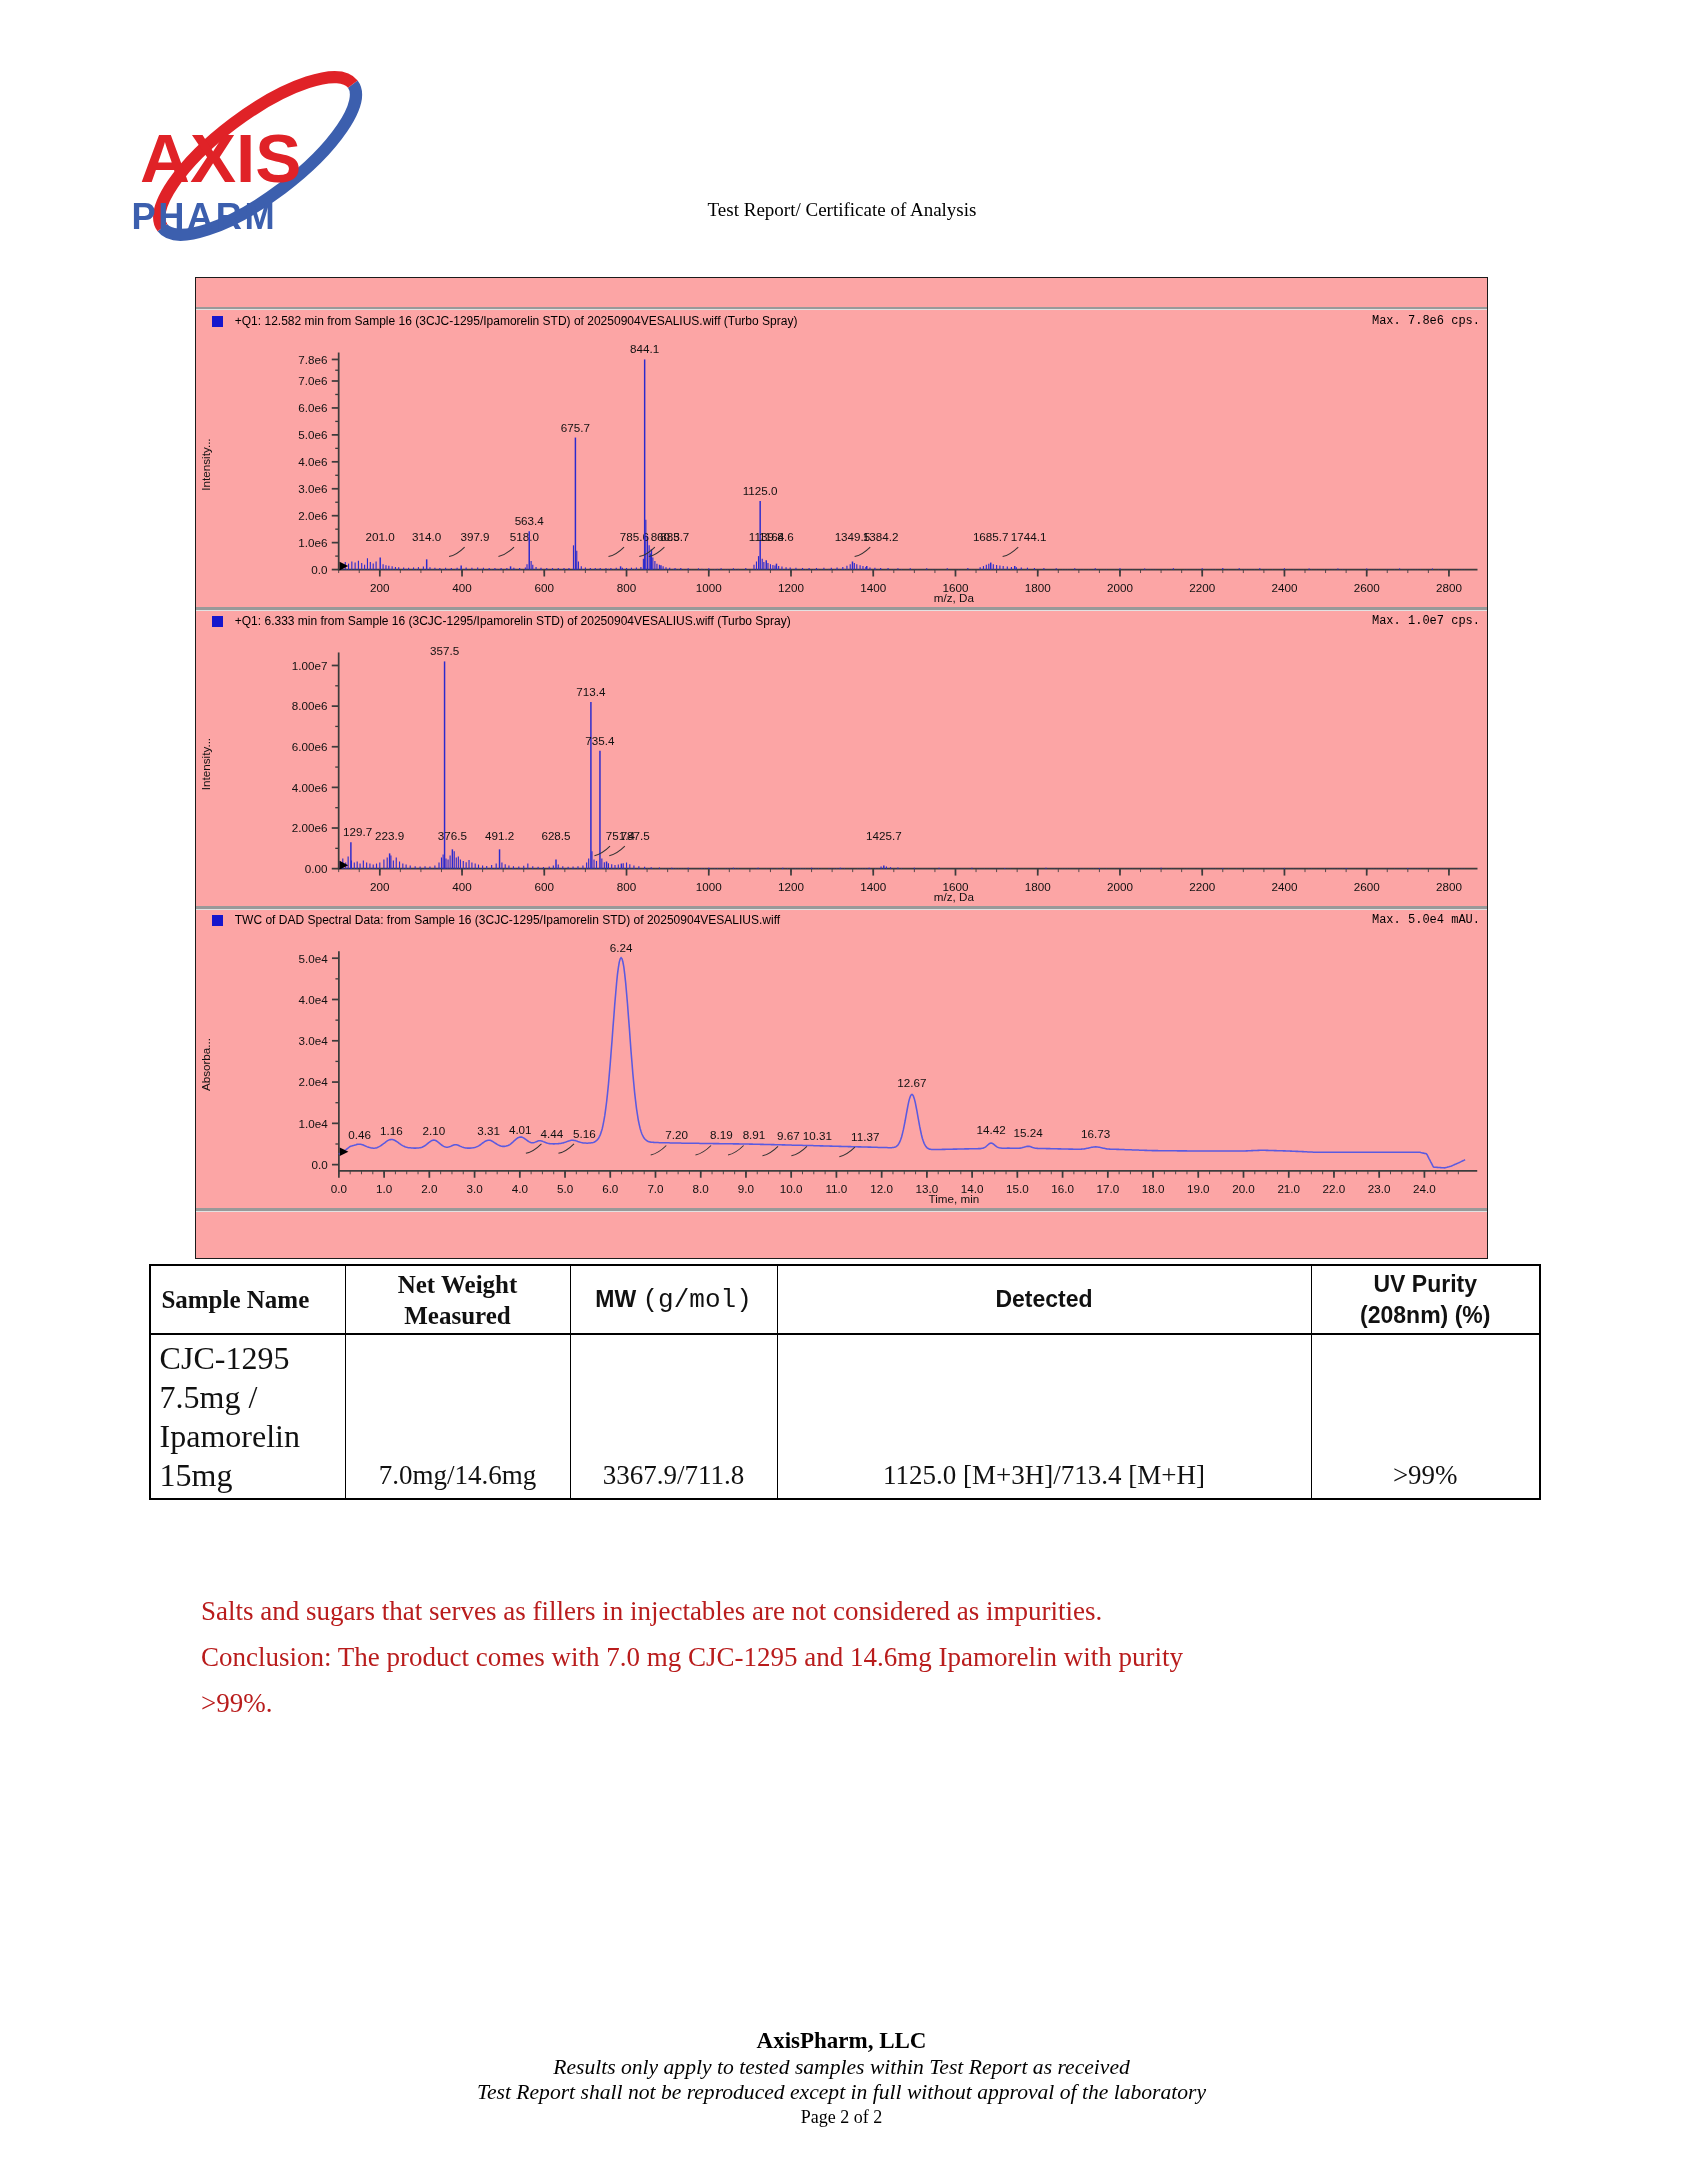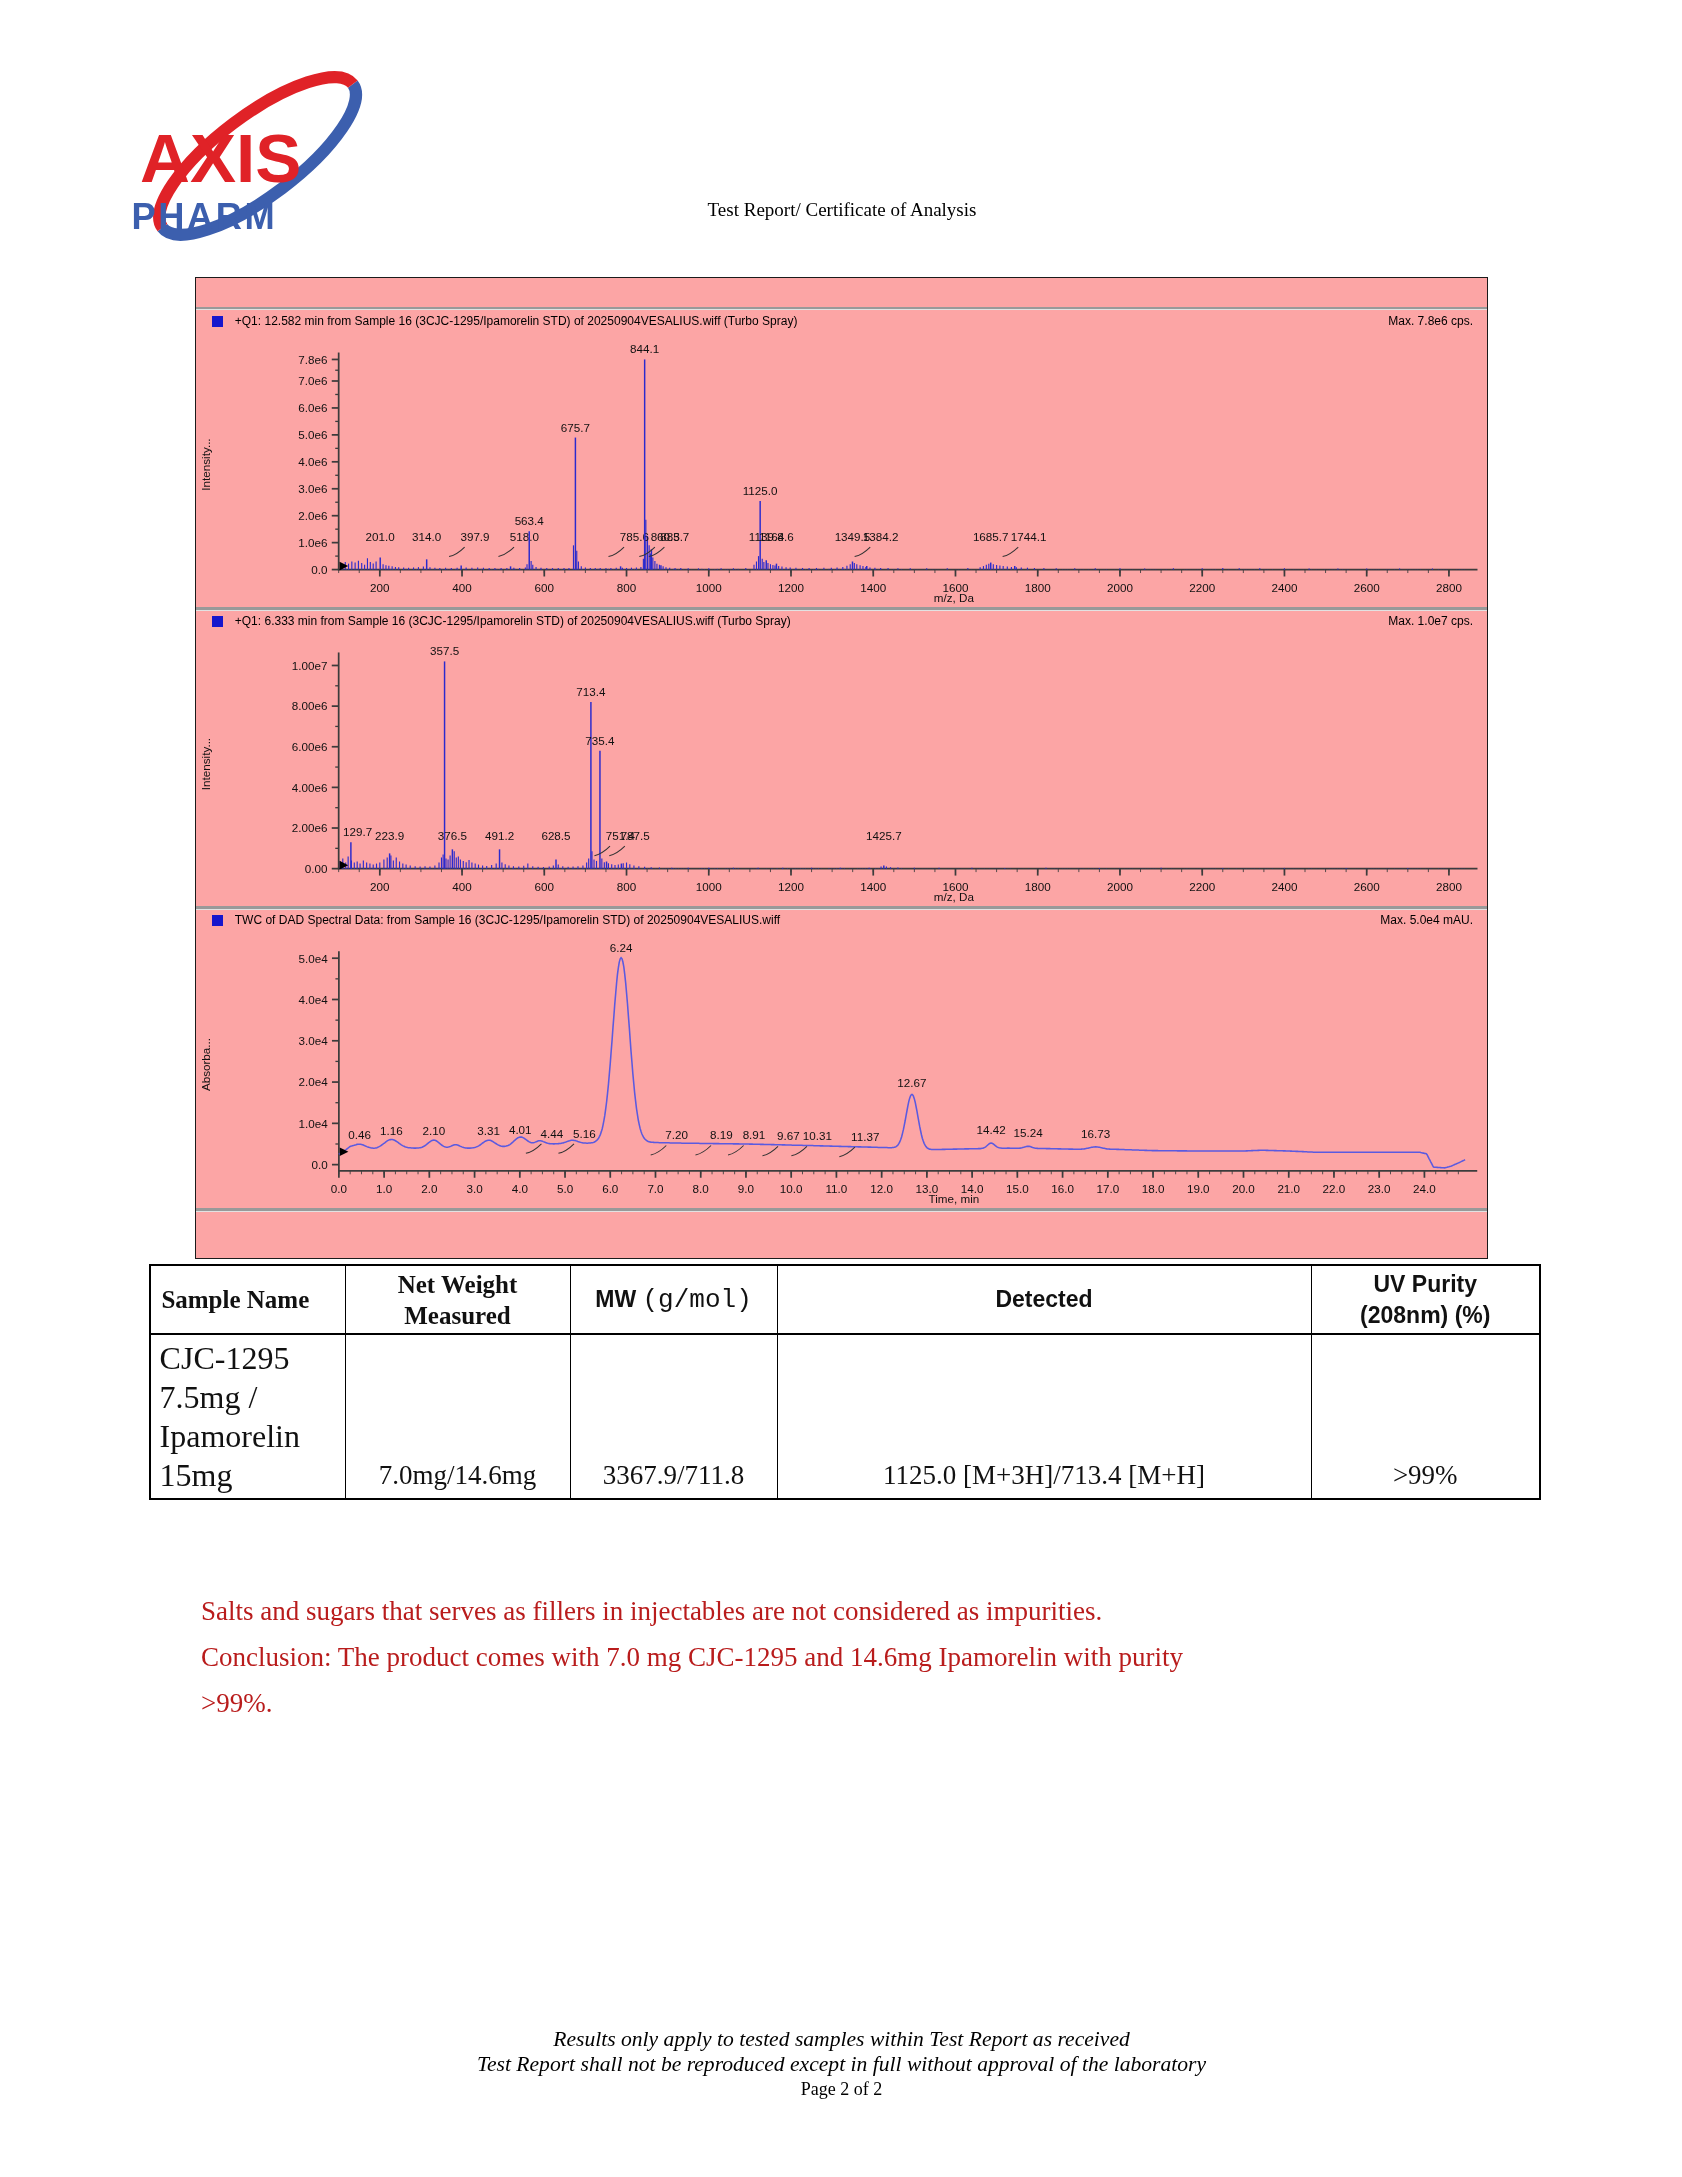--- a/index.html
+++ b/index.html
@@ -11,21 +11,21 @@
   
   #doc-title{position:absolute;left:195px;top:199px;width:1294px;text-align:center;
     font-family:"Liberation Serif",serif;font-size:19px;color:#000;}
 
   
   #chart-box{position:absolute;left:195px;top:277px;width:1291px;height:980px;border:1.7px solid #1b1b1b;background:#fca5a5;}
   .panel-sep{position:absolute;left:0;width:100%;height:2.6px;background:#999;border-bottom:0.9px solid #e2e2e2;}
   .panel-hdr{position:absolute;left:0;width:100%;height:22.5px;display:flex;align-items:center;font-size:12px;color:#000;}
   .hdr-sq{width:11.2px;height:11.2px;background:#1616cc;margin-left:15.6px;margin-right:12px;flex:0 0 auto;}
   .hdr-text{flex:1 1 auto;white-space:nowrap;overflow:hidden;}
-  .hdr-max{flex:0 0 auto;margin-right:14px;white-space:nowrap;}
+  .hdr-max{flex:0 0 auto;margin-right:7px;white-space:nowrap;font-family:Liberation Mono, monospace;}
   .plot-svg{position:absolute;left:0;}
 
   
   #result-table{position:absolute;left:149px;top:1264px;}
   table{border-collapse:collapse;table-layout:fixed;width:1390px;background:#fff;}
   table, th, td{border:1.7px solid #000;}
   table{border-width:2.6px;}
   thead tr{border-bottom:2.6px solid #000;}
   th{height:64px;vertical-align:middle;text-align:center;padding:1.7px 5.2px;}
   td{height:150px;padding:3.5px 8.6px;}
@@ -1552,19 +1552,20 @@
     </table>
   </div>
 
   <div id="conclusion">
     <div>Salts and sugars that serves as fillers in injectables are not considered as impurities.</div>
     <div>Conclusion: The product comes with 7.0 mg CJC-1295 and 14.6mg Ipamorelin with purity</div>
     <div>&gt;99%.</div>
   </div>
 
   <div id="footer">
+    <div class="f-company">AxisPharm, LLC</div>
     <div class="f-note">Results only apply to tested samples within Test Report as received</div>
     <div class="f-note">Test Report shall not be reproduced except in full without approval of the laboratory</div>
     <div class="f-page">Page 2 of 2</div>
   </div>
 
 </div>
 
 
 </body></html>

